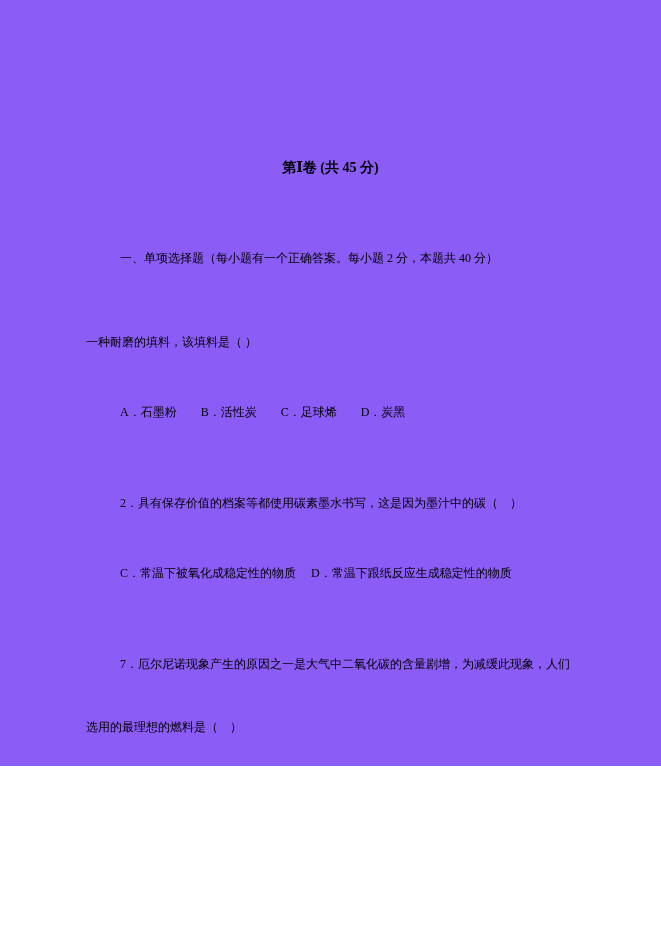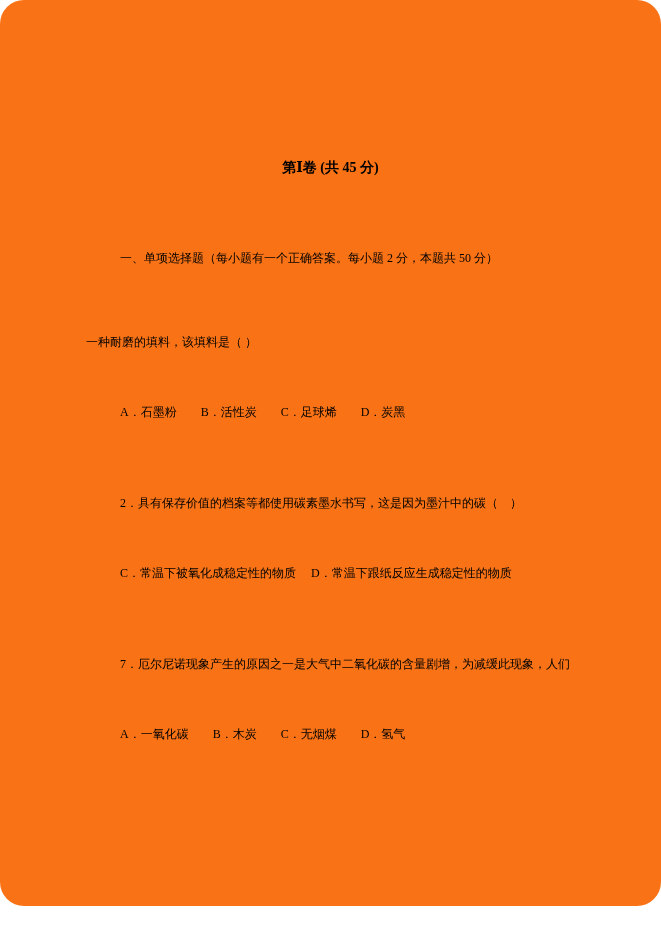--- a/index.html
+++ b/index.html
@@ -3,24 +3,23 @@
 <meta charset="utf-8">
 <style>
   html, body {
     margin: 0;
     padding: 0;
     background: #ffffff;
   }
   .page {
     position: relative;
     width: 661px;
-    height: 906px;
-    background: #f97316;
+    height: 766px;
+    background: #8b5cf6;
     overflow: hidden;
-    border-radius: 24px;
   }
   .doc {
     position: absolute;
     left: 86px;
     top: 94px;
     width: 489px;
     color: #000000;
     font-family: "Liberation Serif", "DejaVu Serif", serif;
     font-size: 12px;
     line-height: 21px;
@@ -38,29 +37,30 @@
   .b { font-weight: normal; }
 </style>
 </head>
 <body>
 
 <div class="page">
   <div class="doc">
 
     <div class="line title">第Ⅰ卷 (共 45 分)</div>
 
-    <div class="line ind g7"><span class="b">一、单项选择题</span><span>（每小题有一个正确答案。每小题 2 分，本题共 50 分）</span></div>
+    <div class="line ind g7"><span class="b">一、单项选择题</span><span>（每小题有一个正确答案。每小题 2 分，本题共 40 分）</span></div>
 
     <div class="line">一种耐磨的填料，该填料是（ ）</div>
     <div class="line ind g7">A．石墨粉　　B．活性炭　　C．足球烯　　D．炭黑</div>
 
     <div class="line ind g7">2．具有保存价值的档案等都使用碳素墨水书写，这是因为墨汁中的碳（　）</div>
     <div class="line ind g7">C．常温下被氧化成稳定性的物质　 D．常温下跟纸反应生成稳定性的物质</div>
 
     <div class="line ind g7">7．厄尔尼诺现象产生的原因之一是大气中二氧化碳的含量剧增，为减缓此现象，人们</div>
+    <div class="line">选用的最理想的燃料是（　）</div>
     <div class="line ind g7">A．一氧化碳　　B．木炭　　C．无烟煤　　D．氢气</div>
 
     
     
 
     
     
     
     
 

